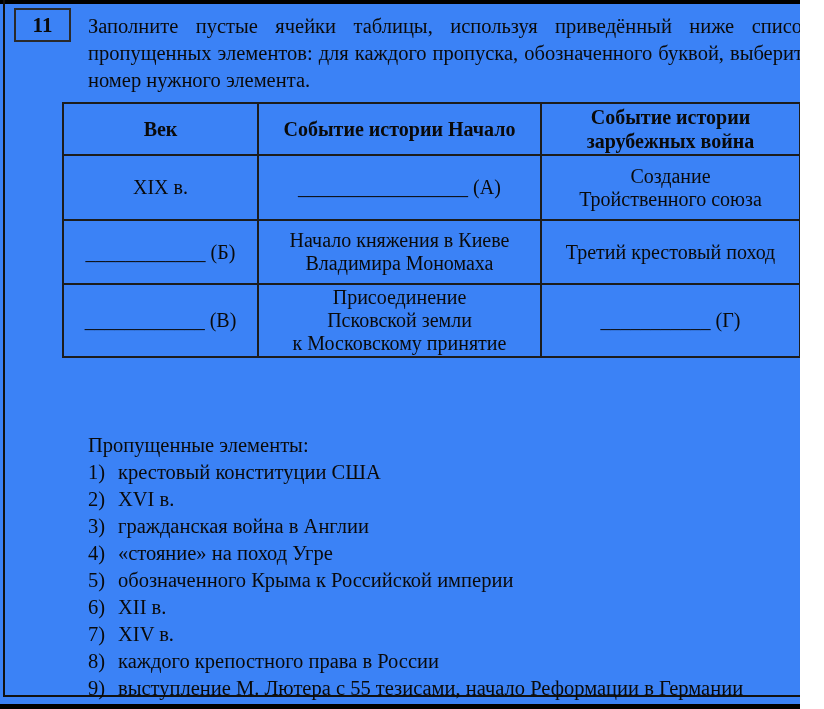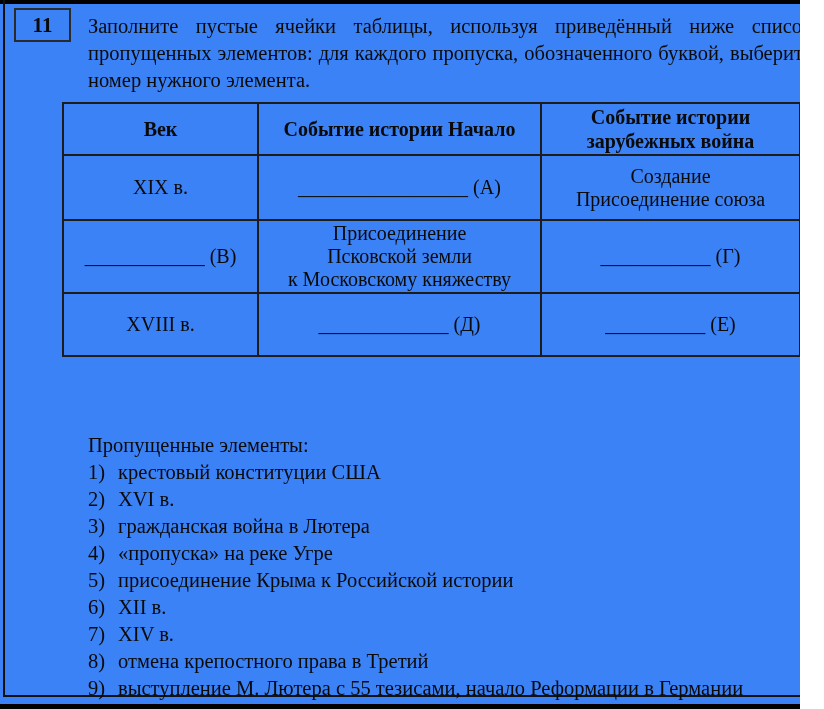--- a/index.html
+++ b/index.html
@@ -106,69 +106,70 @@
         <th>Событие истории Начало</th>
         <th>Событие истории
 зарубежных война</th>
       </tr>
     </thead>
     <tbody>
       <tr class="r1">
         <td>XIX в.</td>
         <td>_________________ (А)</td>
         <td>Создание
-Присоединение союза</td>
+Тройственного союза</td>
+      </tr>
+      <tr class="r2">
+        <td>____________ (Б)</td>
+        <td>Начало княжения в Киеве
+Владимира Мономаха</td>
+        <td>Третий крестовый поход</td>
       </tr>
       <tr class="r3">
         <td>____________ (В)</td>
         <td>Присоединение
 Псковской земли
-к Московскому княжеству</td>
+к Московскому принятие</td>
         <td>___________ (Г)</td>
-      </tr>
-      <tr class="r4">
-        <td>XVIII в.</td>
-        <td>_____________ (Д)</td>
-        <td>__________ (Е)</td>
       </tr>
     </tbody>
   </table>
 
   <div class="missing">
     <div class="missing-title">Пропущенные элементы:</div>
     <div class="mi">
       <span class="num">1)</span>
       <span class="txt">крестовый конституции США</span>
     </div>
     <div class="mi">
       <span class="num">2)</span>
       <span class="txt">XVI в.</span>
     </div>
     <div class="mi">
       <span class="num">3)</span>
-      <span class="txt">гражданская война в Лютера</span>
+      <span class="txt">гражданская война в Англии</span>
     </div>
     <div class="mi">
       <span class="num">4)</span>
-      <span class="txt">«пропуска» на реке Угре</span>
+      <span class="txt">«стояние» на поход Угре</span>
     </div>
     <div class="mi">
       <span class="num">5)</span>
-      <span class="txt">присоединение Крыма к Российской истории</span>
+      <span class="txt">обозначенного Крыма к Российской империи</span>
     </div>
     <div class="mi">
       <span class="num">6)</span>
       <span class="txt">XII в.</span>
     </div>
     <div class="mi">
       <span class="num">7)</span>
       <span class="txt">XIV в.</span>
     </div>
     <div class="mi">
       <span class="num">8)</span>
-      <span class="txt">отмена крепостного права в Третий</span>
+      <span class="txt">каждого крепостного права в России</span>
     </div>
     <div class="mi">
       <span class="num">9)</span>
       <span class="txt">выступление М. Лютера с 55 тезисами, начало Реформации в Германии</span>
     </div>
   </div>
 </div>
 
 </body></html>

